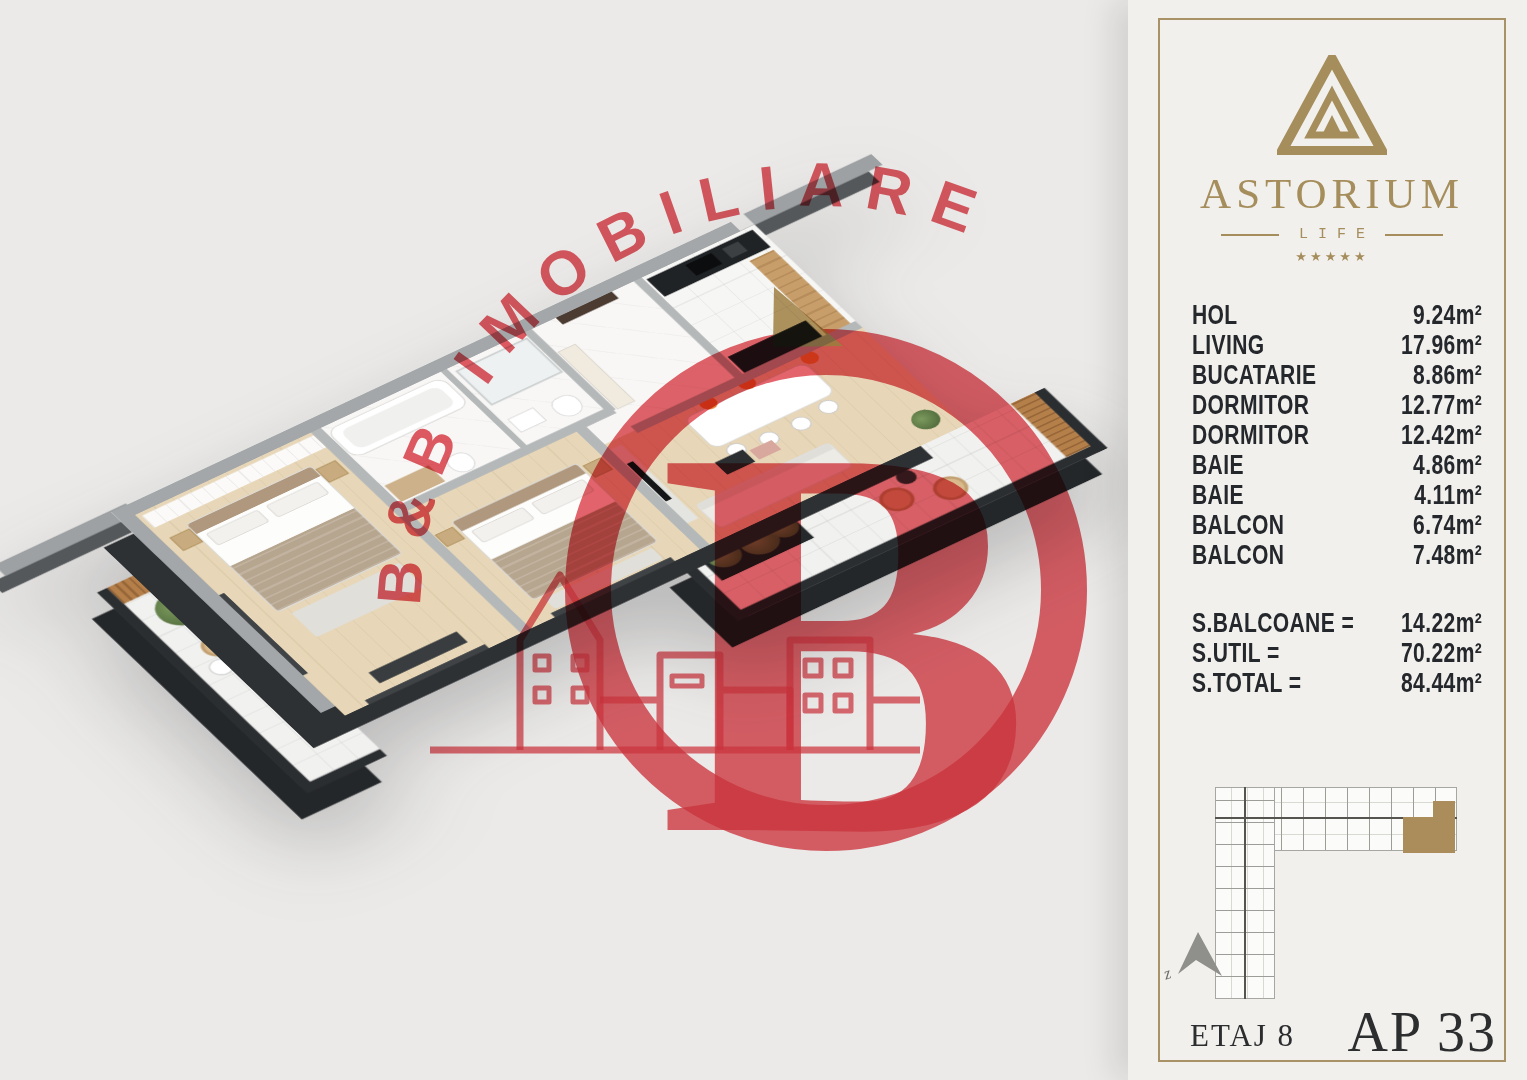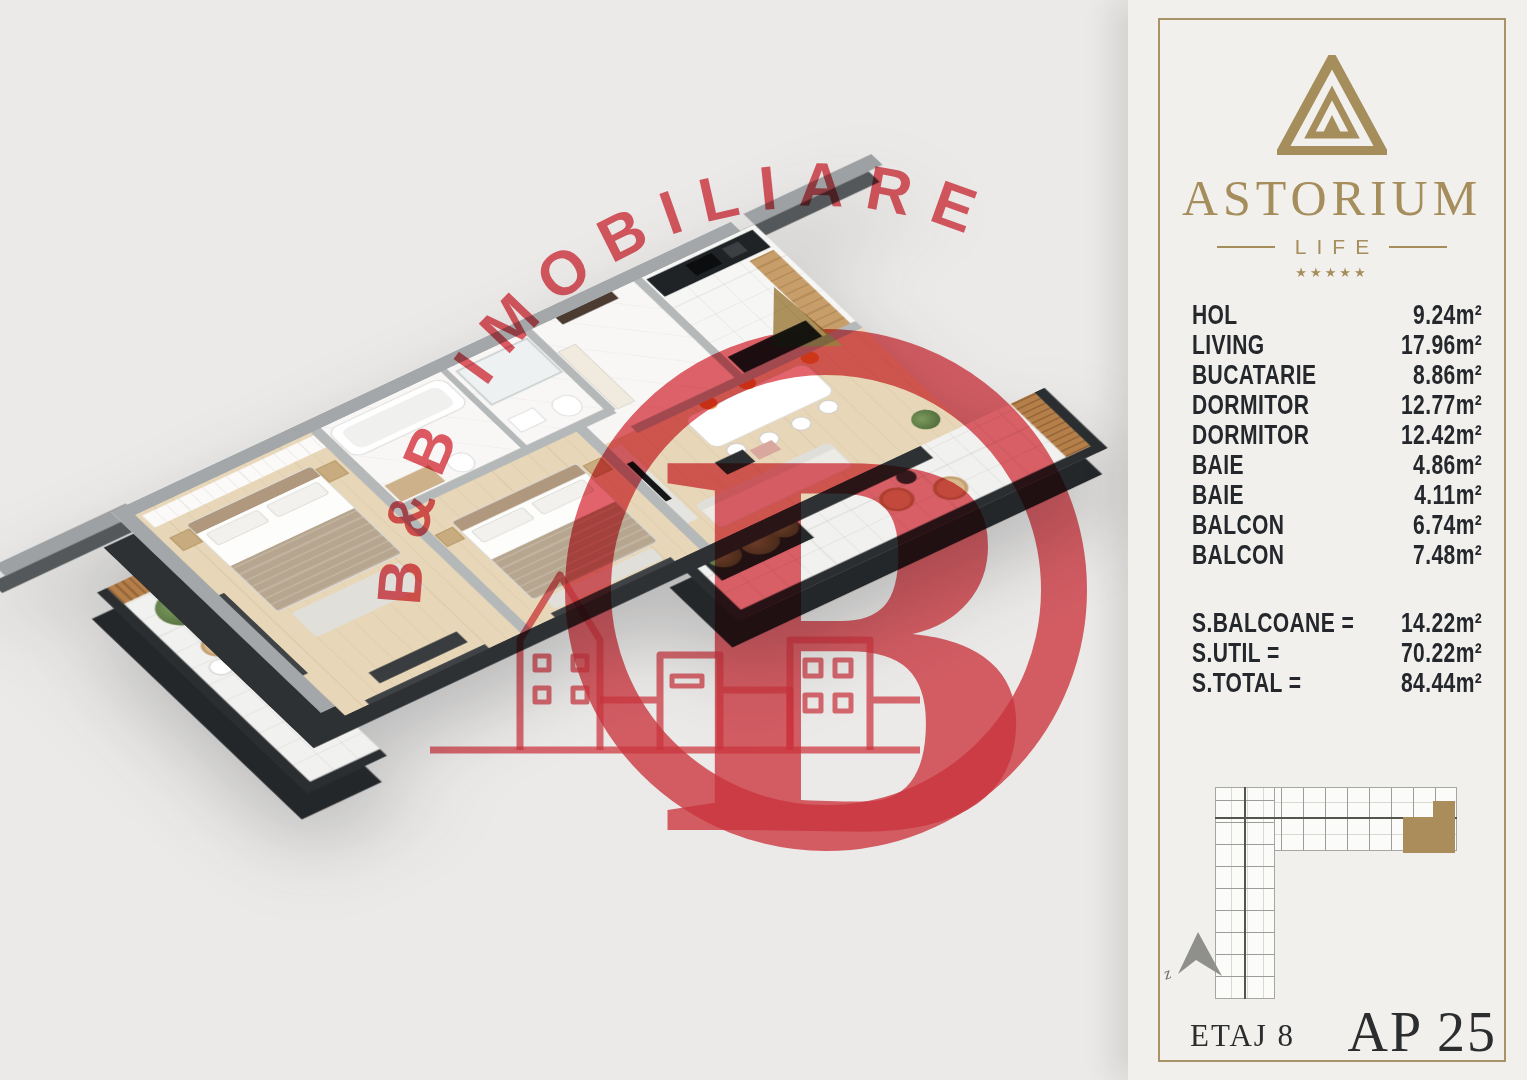--- a/index.html
+++ b/index.html
@@ -64,24 +64,24 @@
   
   .watermark{position:absolute;left:0;top:0;pointer-events:none;mix-blend-mode:multiply;}
 
   
   .sidebar{position:absolute;right:0;top:0;width:399px;height:1080px;background:#f2f0ec;
            box-shadow:-16px 0 30px rgba(0,0,0,.10);color:#24272b;}
   .gold-frame{position:absolute;left:30px;top:18px;right:21px;bottom:18px;
               border:2px solid #a89266;pointer-events:none;}
   .brand{position:absolute;left:30px;right:21px;top:55px;text-align:center;color:#a58d5c;}
   .brand-tri{display:block;margin:0 auto;}
-  .brand-name{font-family:"Liberation Serif",serif;font-size:50px;letter-spacing:5px;margin-top:14px;}
+  .brand-name{font-family:"Liberation Serif",serif;font-size:43px;letter-spacing:5px;margin-top:14px;}
   .brand-sub{display:flex;align-items:center;justify-content:center;gap:10px;margin-top:8px;}
   .brand-sub .rule{width:58px;height:2px;background:#a58d5c;}
-  .brand-sub .life{font-family:Liberation Sans, sans-serif;font-size:21px;letter-spacing:10px;text-indent:10px;}
+  .brand-sub .life{font-family:Liberation Mono, monospace;font-size:15px;letter-spacing:10px;text-indent:10px;}
   .brand-stars{font-size:13px;letter-spacing:3px;margin-top:6px;color:#a58d5c;}
 
   .cond{position:absolute;left:64px;width:372px;transform:scaleX(0.78);transform-origin:0 0;}
   .rooms{top:300px;}
   .totals{top:608px;}
   .lrow{display:flex;justify-content:space-between;align-items:center;height:30px;
         font-weight:bold;font-size:27px;letter-spacing:.5px;color:#24272b;}
   .lrow .v{text-align:right;}
 
   .siteplan{position:absolute;left:87px;top:785px;width:252px;height:215px;}
@@ -338,15 +338,15 @@
     </div>
 
     <div class="north">
       <svg width="64" height="56" viewBox="0 0 64 56">
         <polygon points="34,2 58,46 32,30 14,44" fill="#8f8f8b"></polygon>
       </svg>
       <span class="z">z</span>
     </div>
 
     <div class="floor-label">ETAJ 8</div>
-    <div class="apt-label">AP 25</div>
+    <div class="apt-label">AP 33</div>
   </div>
 </div>
 
 </body></html>

